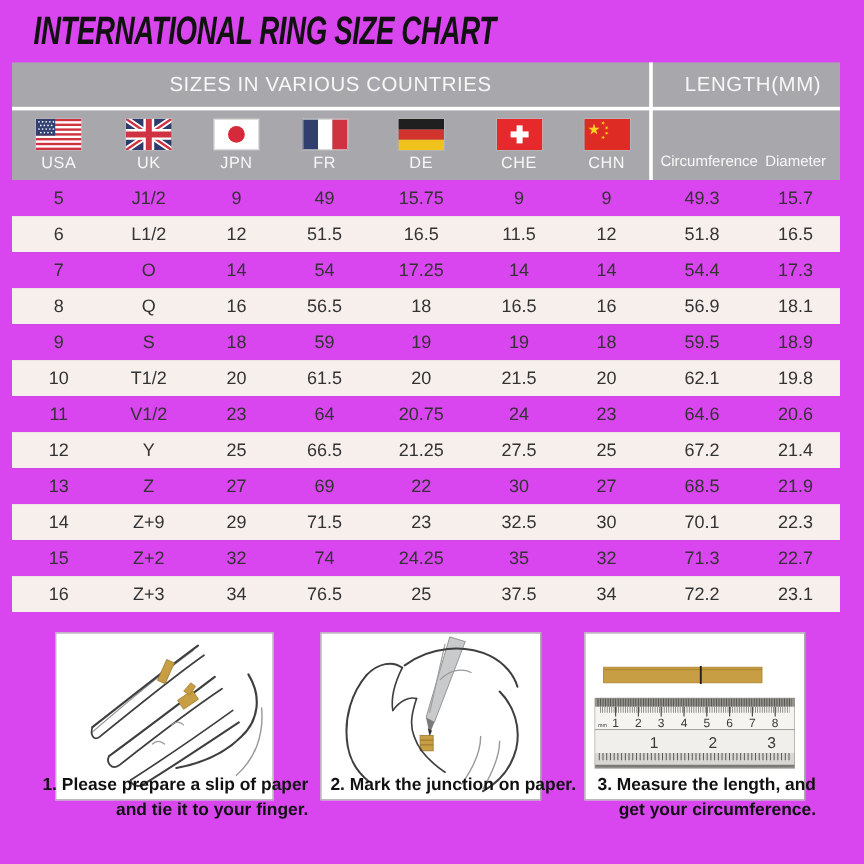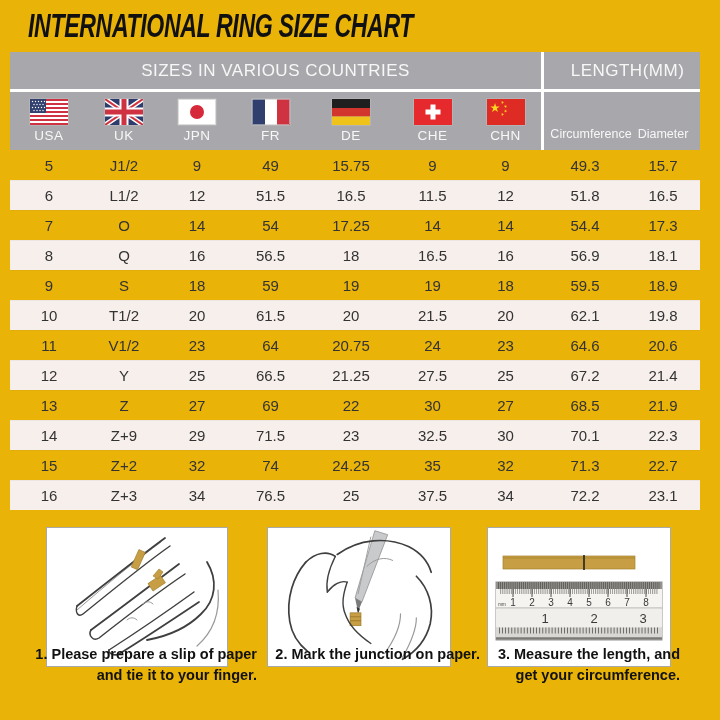--- a/index.html
+++ b/index.html
@@ -1,16 +1,16 @@
 <!DOCTYPE html>
 <html><head>
 <meta charset="utf-8">
 <style>
   html,body{margin:0;padding:0;background:#fff;}
-  .page{position:relative;width:720px;height:720px;background:#eab308;overflow:hidden;
+  .page{position:relative;width:720px;height:720px;background:#d946ef;overflow:hidden;
         font-family:"Liberation Sans",sans-serif;}
 
   
   .title{position:absolute;left:28px;top:4px;font-size:33px;font-weight:bold;font-style:italic;
          color:#111;white-space:nowrap;letter-spacing:-0.5px;
          transform:scaleX(0.70);transform-origin:left center;line-height:44px;}
 
   
   .table{position:absolute;left:10px;top:52px;width:690px;}
   .thead{position:relative;width:690px;height:98px;background:#a8a8ac;color:#f7f7f7;}

